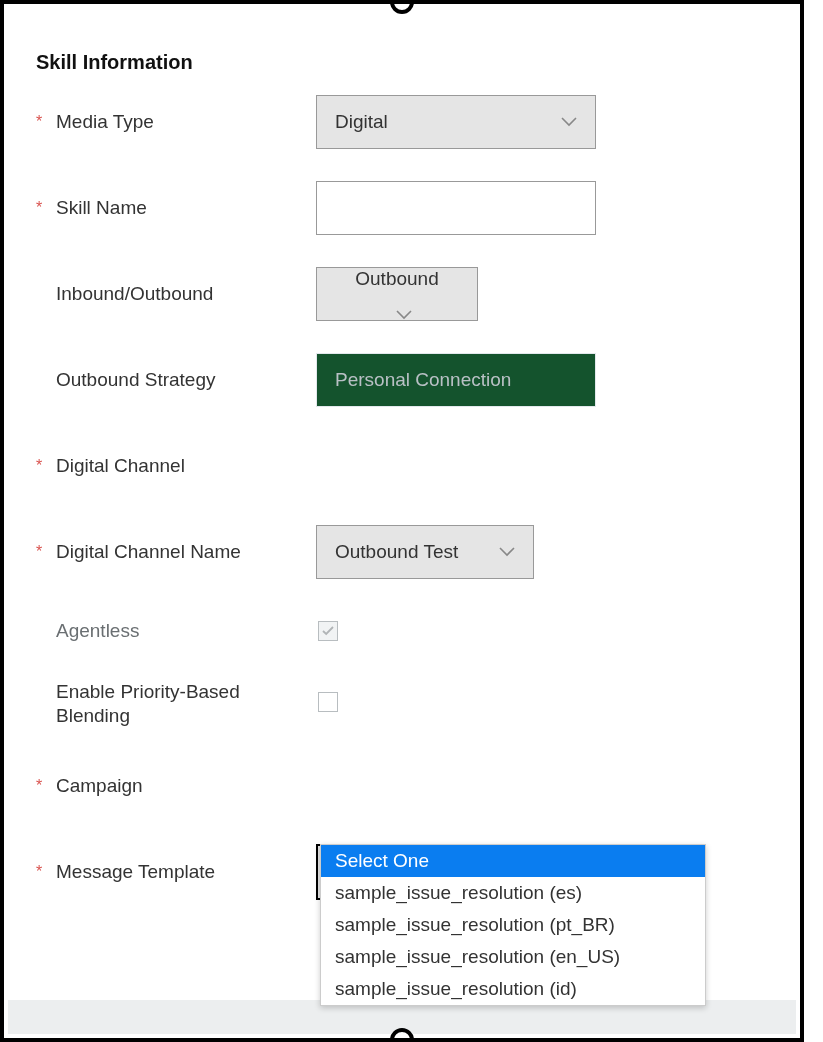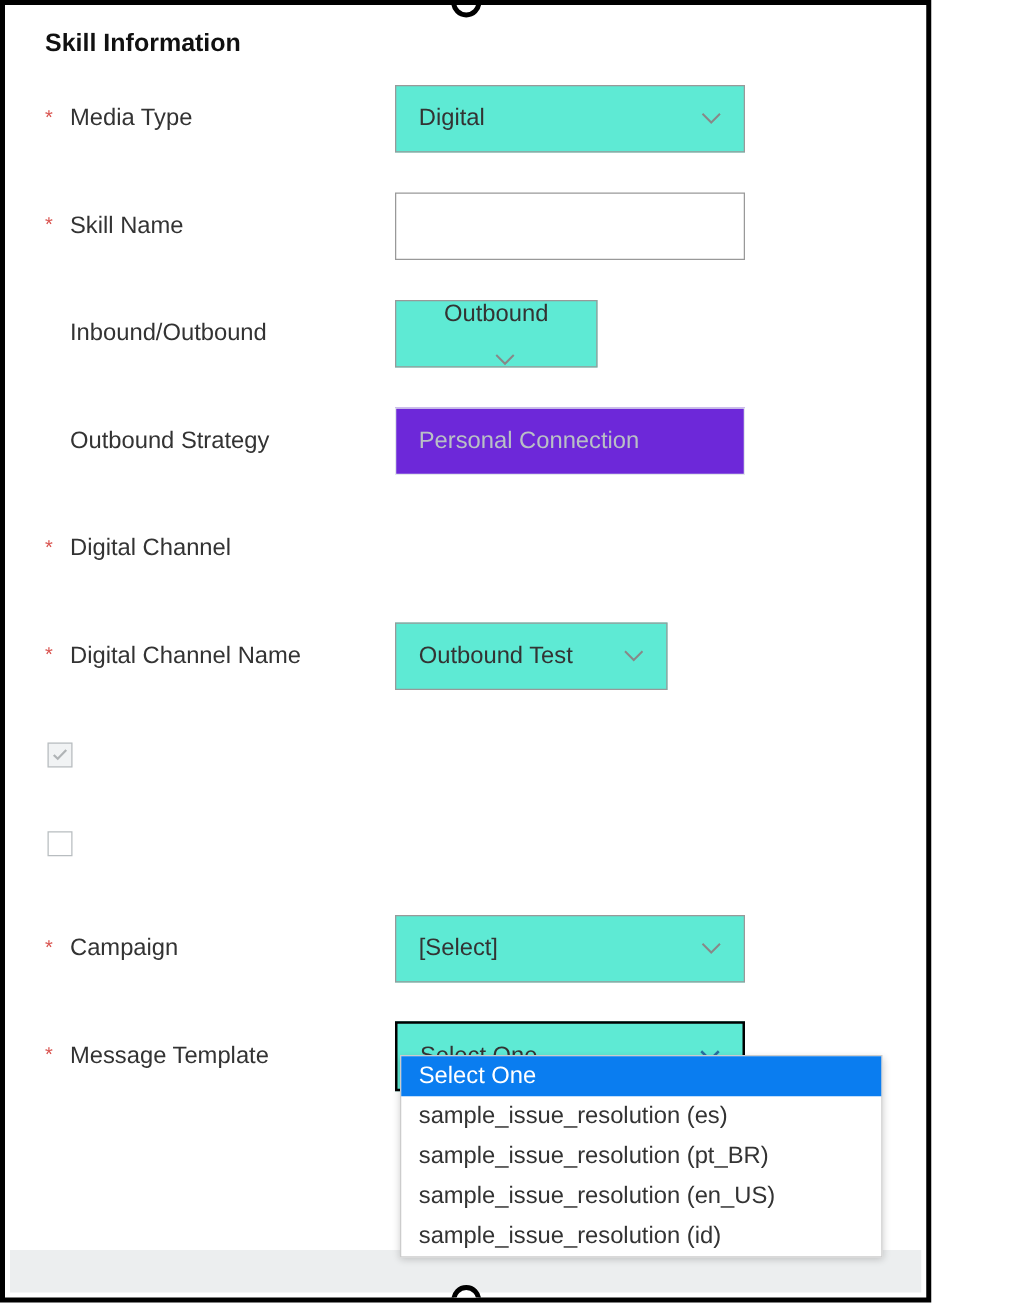--- a/index.html
+++ b/index.html
@@ -7,24 +7,24 @@
     margin: 0;
     padding: 0;
     font-family: "Segoe UI", Arial, sans-serif;
     background: #fff;
     width: 823px;
     height: 1042px;
     position: relative;
   }
   .outer {
     border: 4px solid #000;
-    width: 745px;
+    width: 804px;
     height: 1042px;
     position: relative;
-    padding: 18px 20px 0 32px;
+    padding: 45px 20px 0 32px;
     overflow: hidden;
   }
   .top-circle {
     position: absolute;
     top: -14px;
     left: 50%;
     transform: translateX(-50%);
     width: 24px;
     height: 24px;
     border: 4px solid #000;
@@ -70,29 +70,29 @@
   .control-col { flex: 1; }
   .select-box {
     border: 1px solid #999;
     height: 54px;
     display: inline-flex;
     align-items: center;
     justify-content: space-between;
     padding: 0 18px;
     font-size: 19px;
     color: #333;
-    background: #5eead4;
+    background: #e5e5e5;
     cursor: pointer;
   }
   .select-box.w-wide { width: 280px; }
   .select-box.w-med { width: 162px; flex-direction: column; }
   .select-box.w-med2 { width: 172px; }
   .select-box.w-med3 { width: 218px; }
   .select-box.disabled-look {
-    background: #6d28d9;
+    background: #14532d;
     color: #b9c0c5;
     width: 280px;
     border: 1px solid #e3e8ec;
     font-weight: 400;
   }
   .select-box.active {
     border: 2.5px solid #000;
     height: 56px;
   }
   .text-input {
@@ -236,49 +236,47 @@
         <span class="chevron">
           <svg viewBox="0 0 16 10">
               <path d="M1 1 L8 8 L15 1" stroke="#888" stroke-width="1.6" fill="none"></path>
             </svg>
         </span>
       </div>
     </div>
   </div>
 
   <div class="field-row" style="min-height:42px;margin-bottom:28px">
+    <div class="label-col" style="color:#6a6f72">
+      <span class="noreq"></span>
+      <span class="label-text">Agentless</span>
+    </div>
     <div class="control-col">
       <div class="checkbox disabled-checked">
         <svg viewBox="0 0 12 10">
             <path d="M1 5 L4.2 8 L11 1" stroke="#b0b4b6" stroke-width="1.8" fill="none"></path>
           </svg>
       </div>
     </div>
   </div>
 
   <div class="field-row" style="min-height:48px">
+    <div class="label-col" style="color:#333">
+      <span class="noreq"></span>
+      <span class="label-text" style="max-width:200px">Enable Priority-Based Blending</span>
+    </div>
     <div class="control-col">
       <div class="checkbox"></div>
     </div>
   </div>
 
   <div class="field-row">
     <div class="label-col">
       <span class="req">*</span>
       <span class="label-text">Campaign</span>
-    </div>
-    <div class="control-col">
-      <div class="select-box w-wide">
-        <span>[Select]</span>
-        <span class="chevron">
-          <svg viewBox="0 0 16 10">
-              <path d="M1 1 L8 8 L15 1" stroke="#888" stroke-width="1.6" fill="none"></path>
-            </svg>
-        </span>
-      </div>
     </div>
   </div>
 
   <div class="field-row" style="margin-bottom:0">
     <div class="label-col">
       <span class="req">*</span>
       <span class="label-text">Message Template</span>
     </div>
     <div class="control-col">
       <div class="select-box w-wide active">

